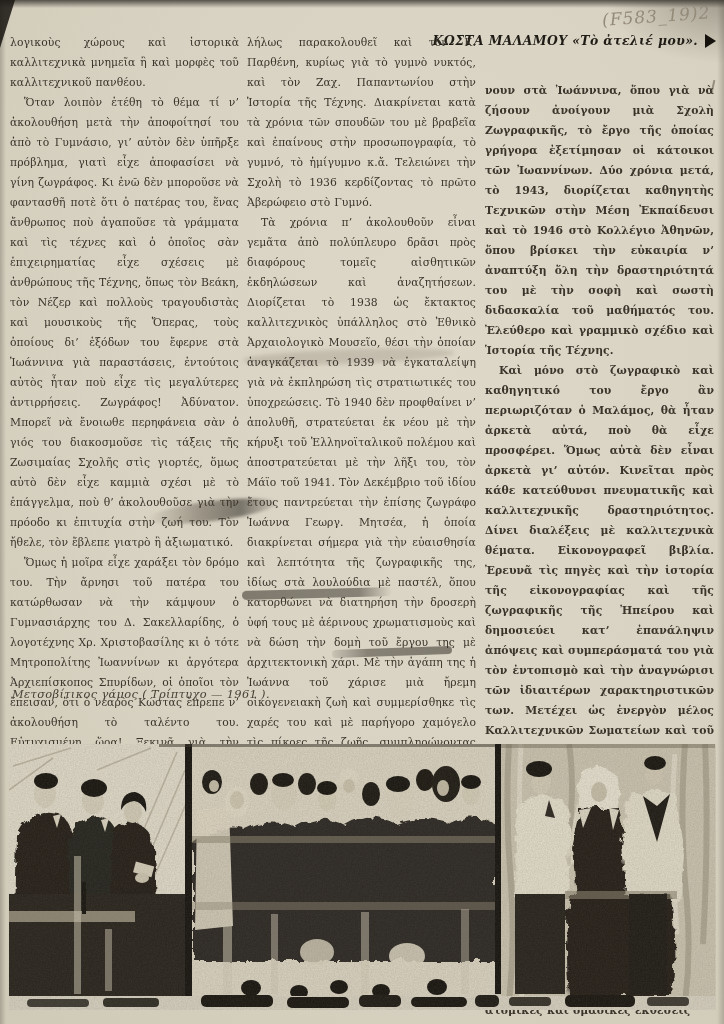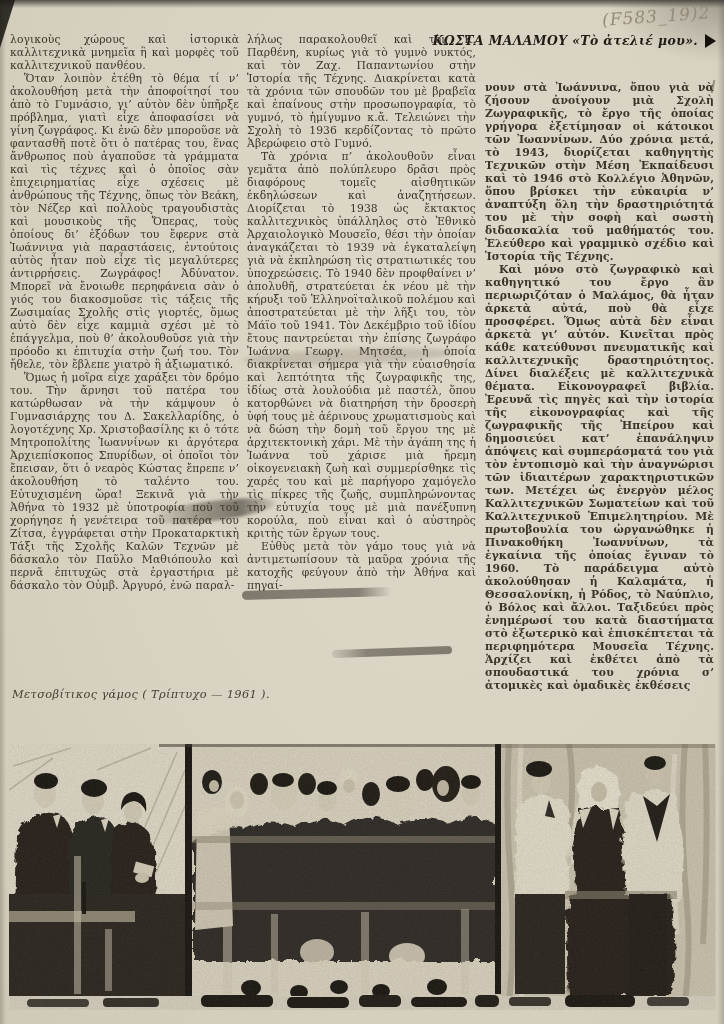--- a/index.html
+++ b/index.html
@@ -45,21 +45,21 @@
   .header{
     position:absolute;left:408px;top:33px;width:308px;
     display:flex;align-items:center;justify-content:flex-end;gap:7px;
     font-weight:bold;font-style:italic;font-size:12.4px;letter-spacing:.4px;
     color:#1f1c16;white-space:nowrap;
   }
   .arrow-right{width:0;height:0;border-left:11px solid #15120d;
     border-top:7px solid transparent;border-bottom:7px solid transparent;}
   
   .col{position:absolute;width:229px;text-align:justify;
-    font-size:10.8px;line-height:13px;letter-spacing:.08px;word-spacing:.35px;color:#3a342b;}
+    font-size:10.8px;line-height:20px;letter-spacing:.08px;word-spacing:.35px;color:#3a342b;}
   .col p{margin:0;}
   .col p.indent{text-indent:14px;}
   #col-1{left:10px;top:33px;}
   #col-2{left:247px;top:33px;}
   #col-3{left:485px;top:81px;font-weight:bold;}
   
   .caption{position:absolute;left:12px;top:687px;
     font-style:italic;font-size:11.4px;letter-spacing:.35px;color:#453f35;}
   .figure{position:absolute;left:9px;top:744px;width:707px;height:266px;}
 </style>

